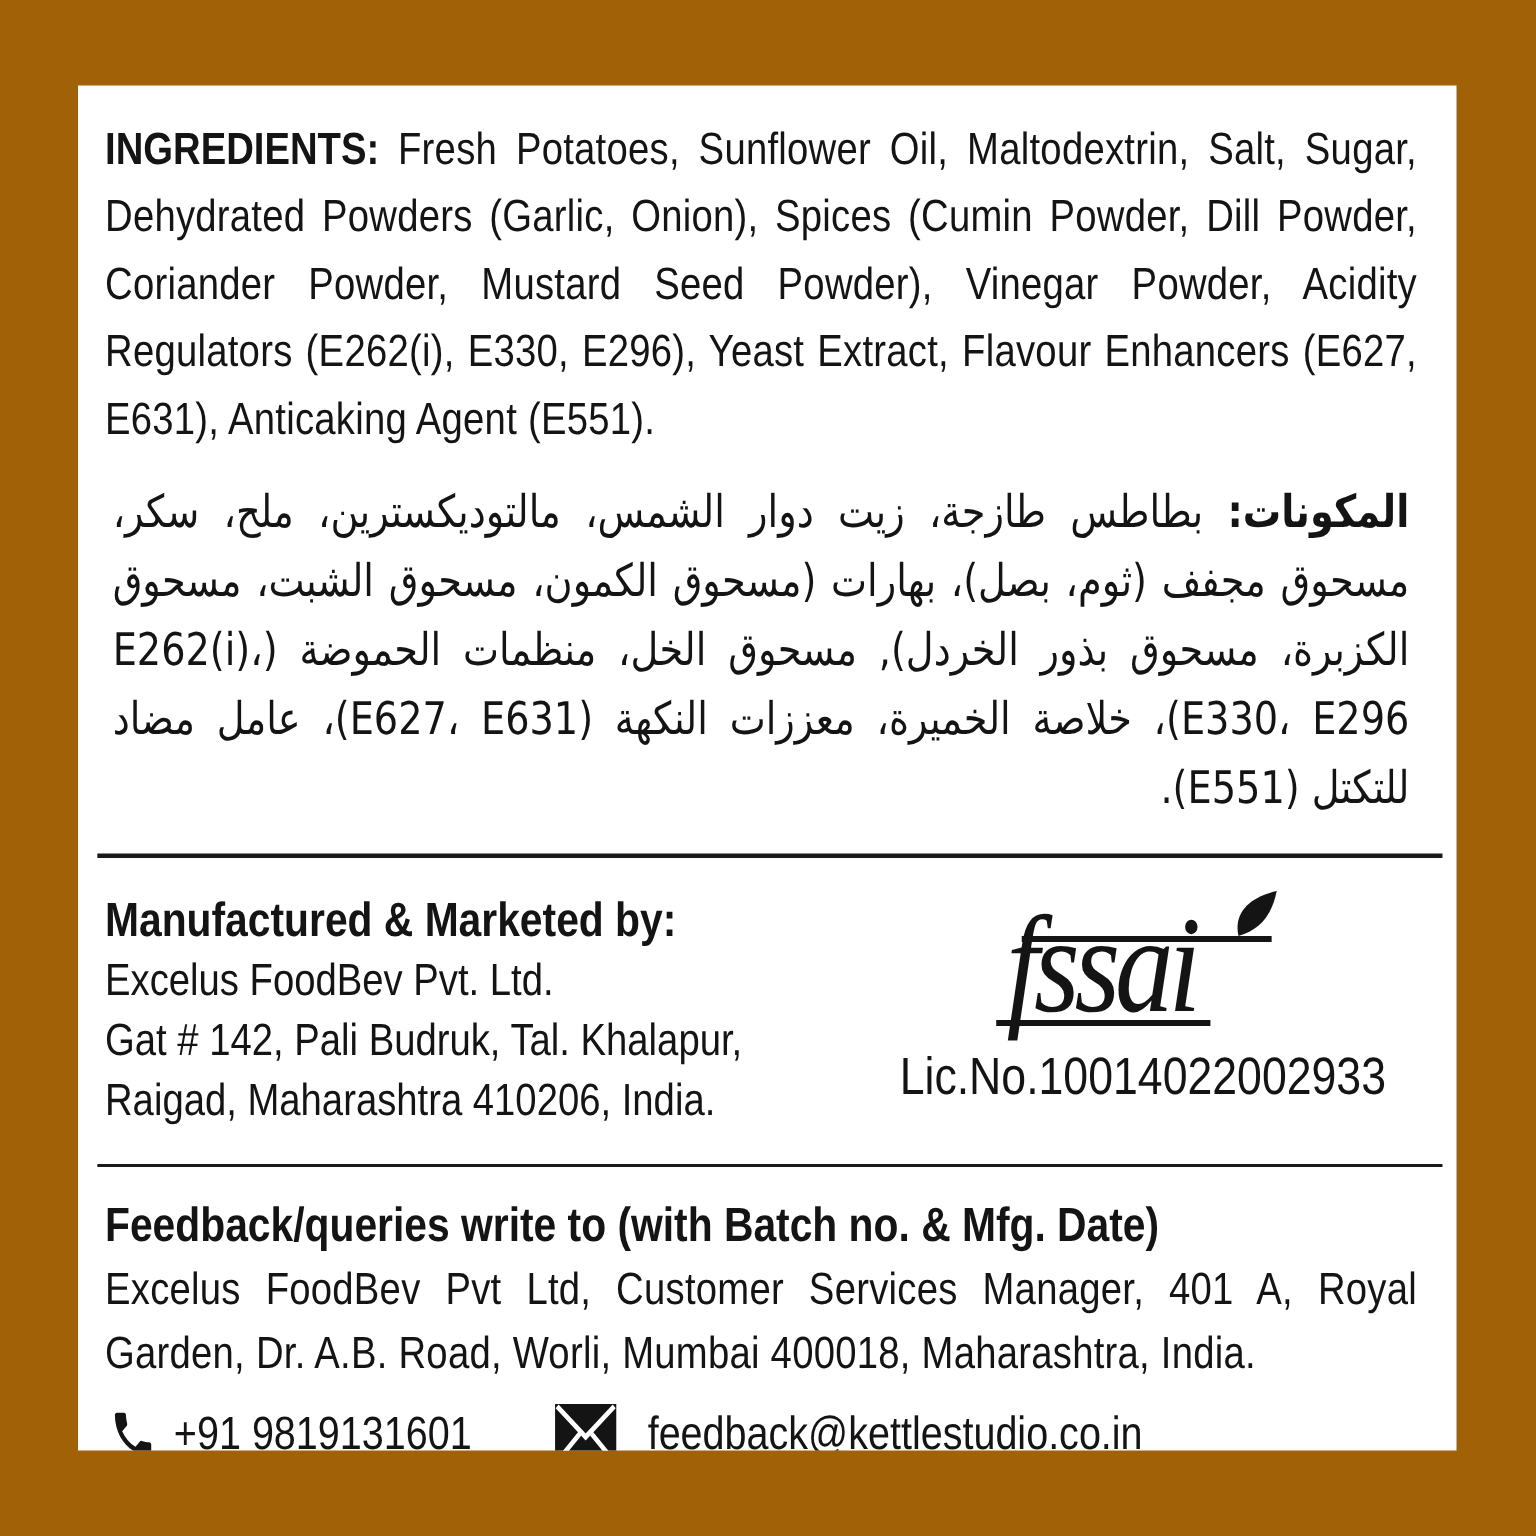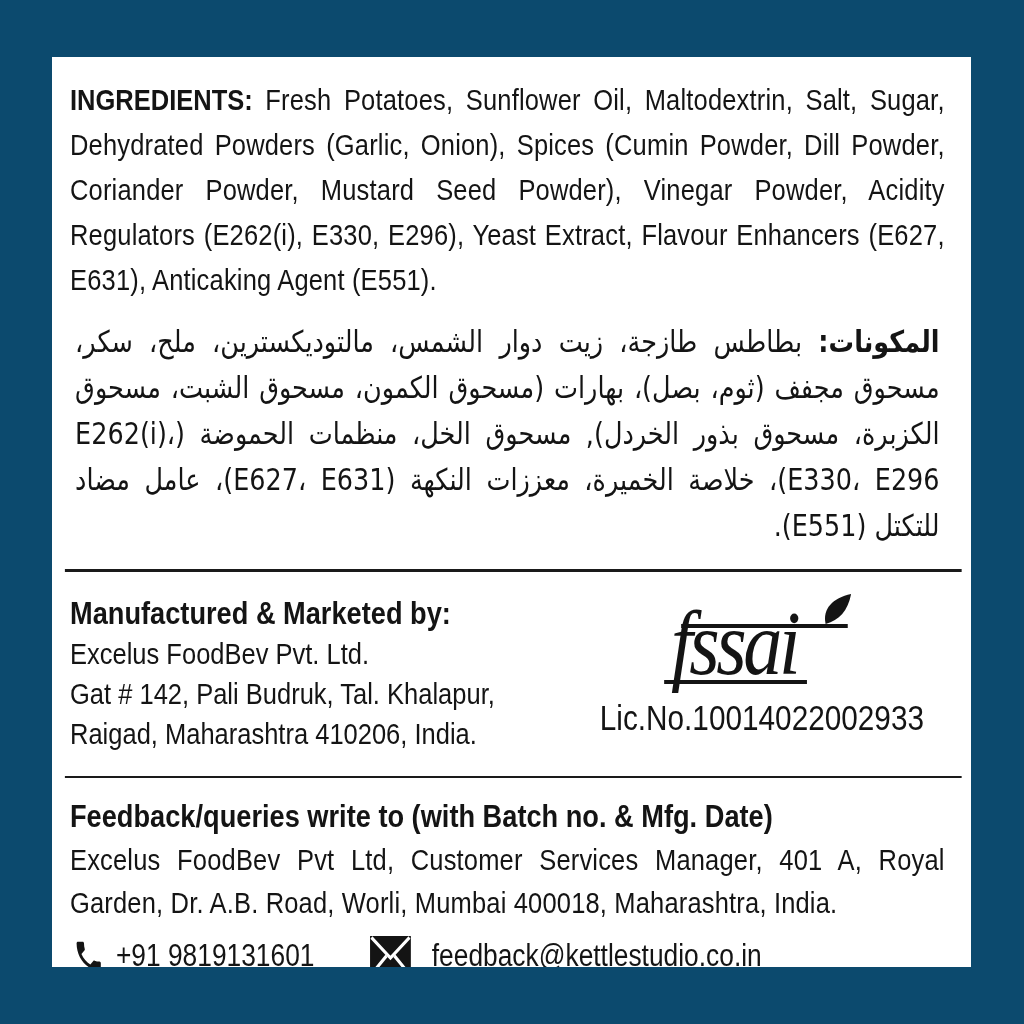--- a/index.html
+++ b/index.html
@@ -2,21 +2,21 @@
 <html><head>
 <meta charset="utf-8">
 <style>
   html, body {
     margin: 0; padding: 0;
     width: 1024px; height: 1024px;
     background: #000000;
     overflow: hidden;
     font-family: "Liberation Sans", sans-serif;
   }
-  .stage { position: relative; width: 1024px; height: 1024px; background: #0c4a6e; }
+  .stage { position: relative; width: 1024px; height: 1024px; background: #a16207; }
   .card {
     position: absolute; left: 52px; top: 57px;
     width: 919px; height: 910px;
     background: #ffffff;
     overflow: hidden;
   }
   
   .inner {
     position: absolute; left: 18px; top: 0;
     width: 1029px;

